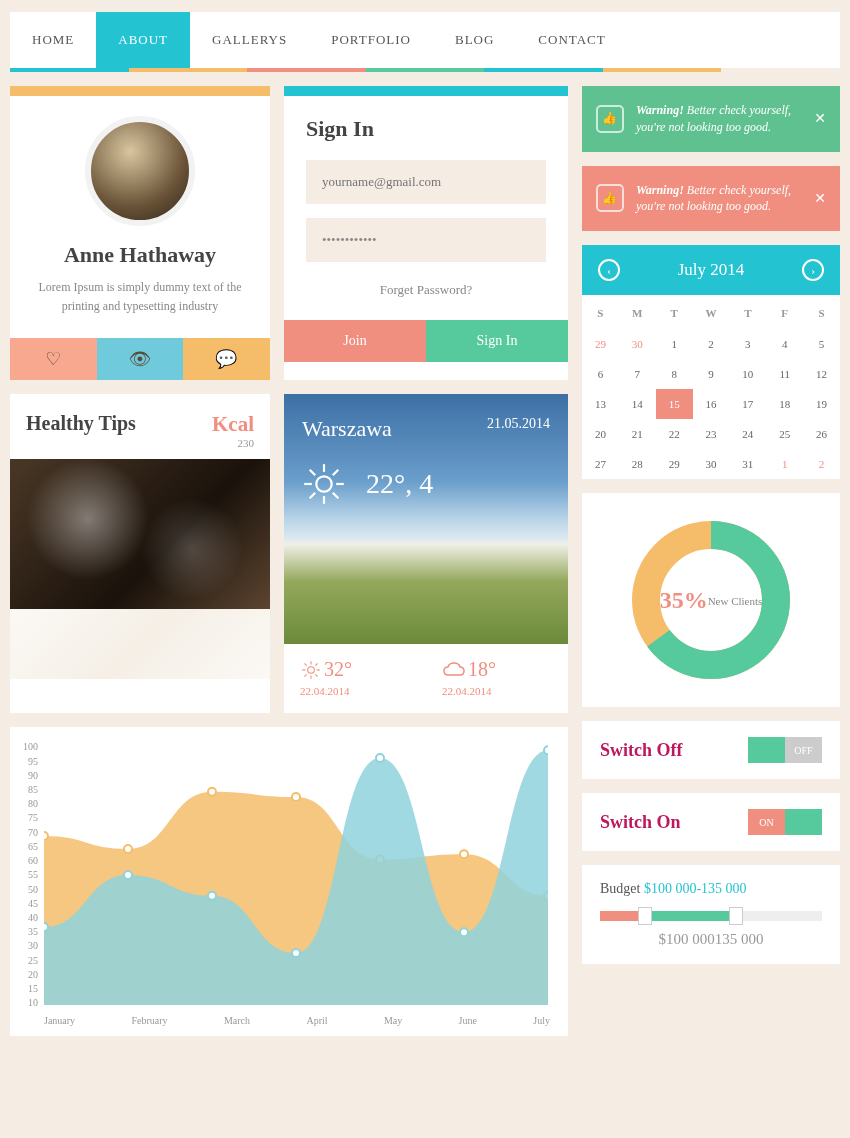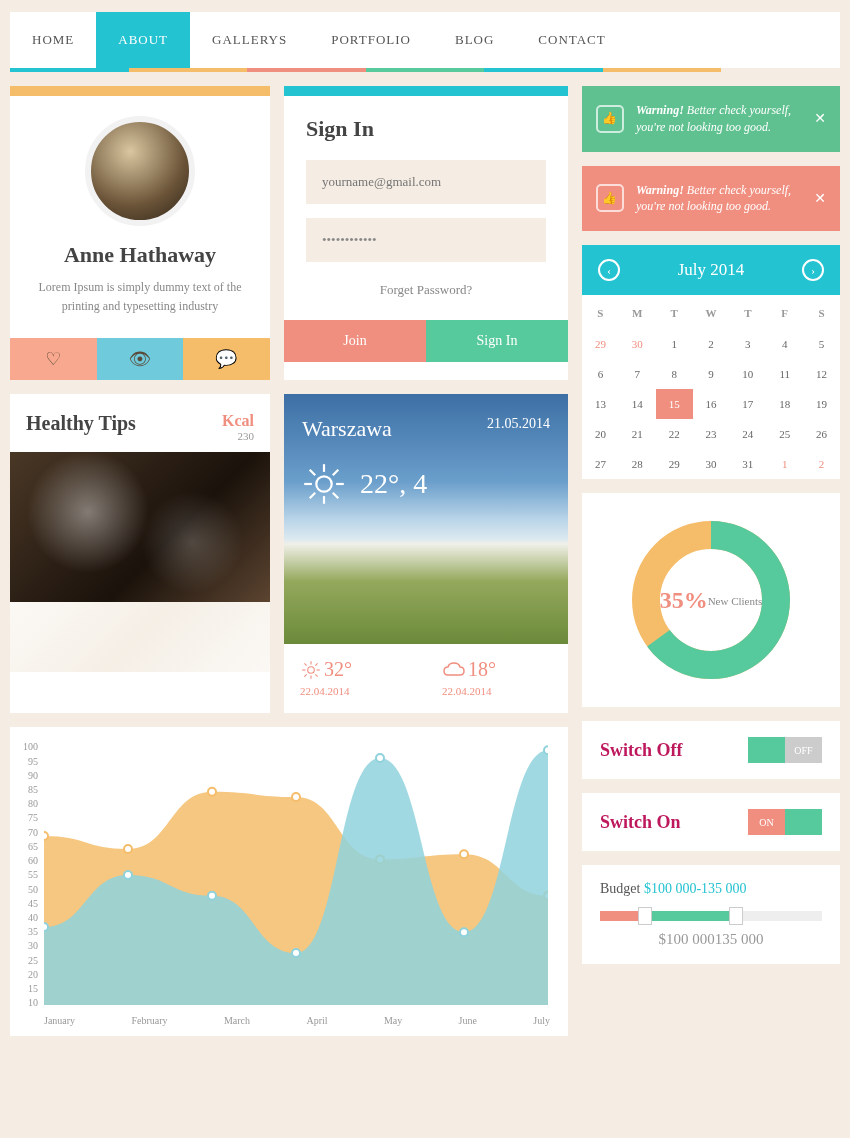--- a/index.html
+++ b/index.html
@@ -38,32 +38,32 @@
 .forgot { text-align: center; font-size: 13px; color: #888; padding: 6px 0 2px; cursor: pointer; }
 .signin-btns { display: flex; border-radius: 7px; }
 .signin-btns div { flex: 1; height: 42px; display: flex; align-items: center; justify-content: center; color: #fff; font-size: 14px; cursor: pointer; }
 .btn-join { background: #f08e7f; } .btn-signin { background: #56c99d; }
 
 
 .healthy { width: 260px; }
 .healthy-head { display: flex; justify-content: space-between; align-items: flex-start; padding: 18px 16px 10px; }
 .healthy-title { font-weight: bold; font-size: 20px; color: #444; }
 .kcal { text-align: right; }
-.kcal-label { color: #f08e7f; font-size: 16px; font-weight: bold; }
+.kcal-label { color: #f08e7f; font-size: 21px; font-weight: bold; }
 .kcal-val { font-size: 11px; color: #999; }
 .healthy-img { height: 150px; background: linear-gradient(135deg,#4a3826 0%,#2a1e14 40%,#1a120b 60%,#5c4430 100%); position: relative; overflow: hidden; }
 .healthy-img::after{content:"";position:absolute;inset:0;background:radial-gradient(circle at 30% 40%,rgba(255,255,255,.4),transparent 30%),radial-gradient(circle at 70% 60%,rgba(255,255,255,.2),transparent 25%);}
 .healthy-strip { height: 70px; background: linear-gradient(135deg,#f9f5ef,#eee4d5,#f9f5ef); opacity:.6;}
 
 
 .weather { width: 284px; }
 .weather-top { height: 250px; position: relative; color: #fff; background: linear-gradient(to bottom,#3d6fa5 0%,#6a9ecb 35%,#b8d4e8 50%,#dce9f0 58%,#f0f0e8 60%,#94a85c 75%,#6b8a3a 100%); }
 .weather-head { display: flex; justify-content: space-between; padding: 22px 18px 0; font-size: 14px; }
 .weather-city { font-size: 22px; }
-.weather-mid { display: flex; align-items: center; gap: 14px; padding: 20px 18px; font-size: 28px; }
+.weather-mid { display: flex; align-items: center; gap: 20px; padding: 20px 18px; font-size: 28px; }
 .sun-icon { width: 44px; height: 44px; }
 .weather-bottom { display: flex; }
 .wb { flex: 1; padding: 14px 16px 16px; }
 .wb-line { display: flex; align-items: center; gap: 2px; color: #f08e7f; font-size: 20px; }
 .wb-date { font-size: 11px; color: #f08e7f; margin-top: 4px; }
 
 
 .alert { display: flex; align-items: center; padding: 16px 14px; color: #fff; font-size: 12px; gap: 12px; }
 .alert-green { background: #5fc190; } .alert-red { background: #f08e7f; }
 .alert-icon { width: 28px; height: 28px; border: 2px solid rgba(255,255,255,.7); border-radius: 5px; display: flex; align-items: center; justify-content: center; flex-shrink: 0; }

